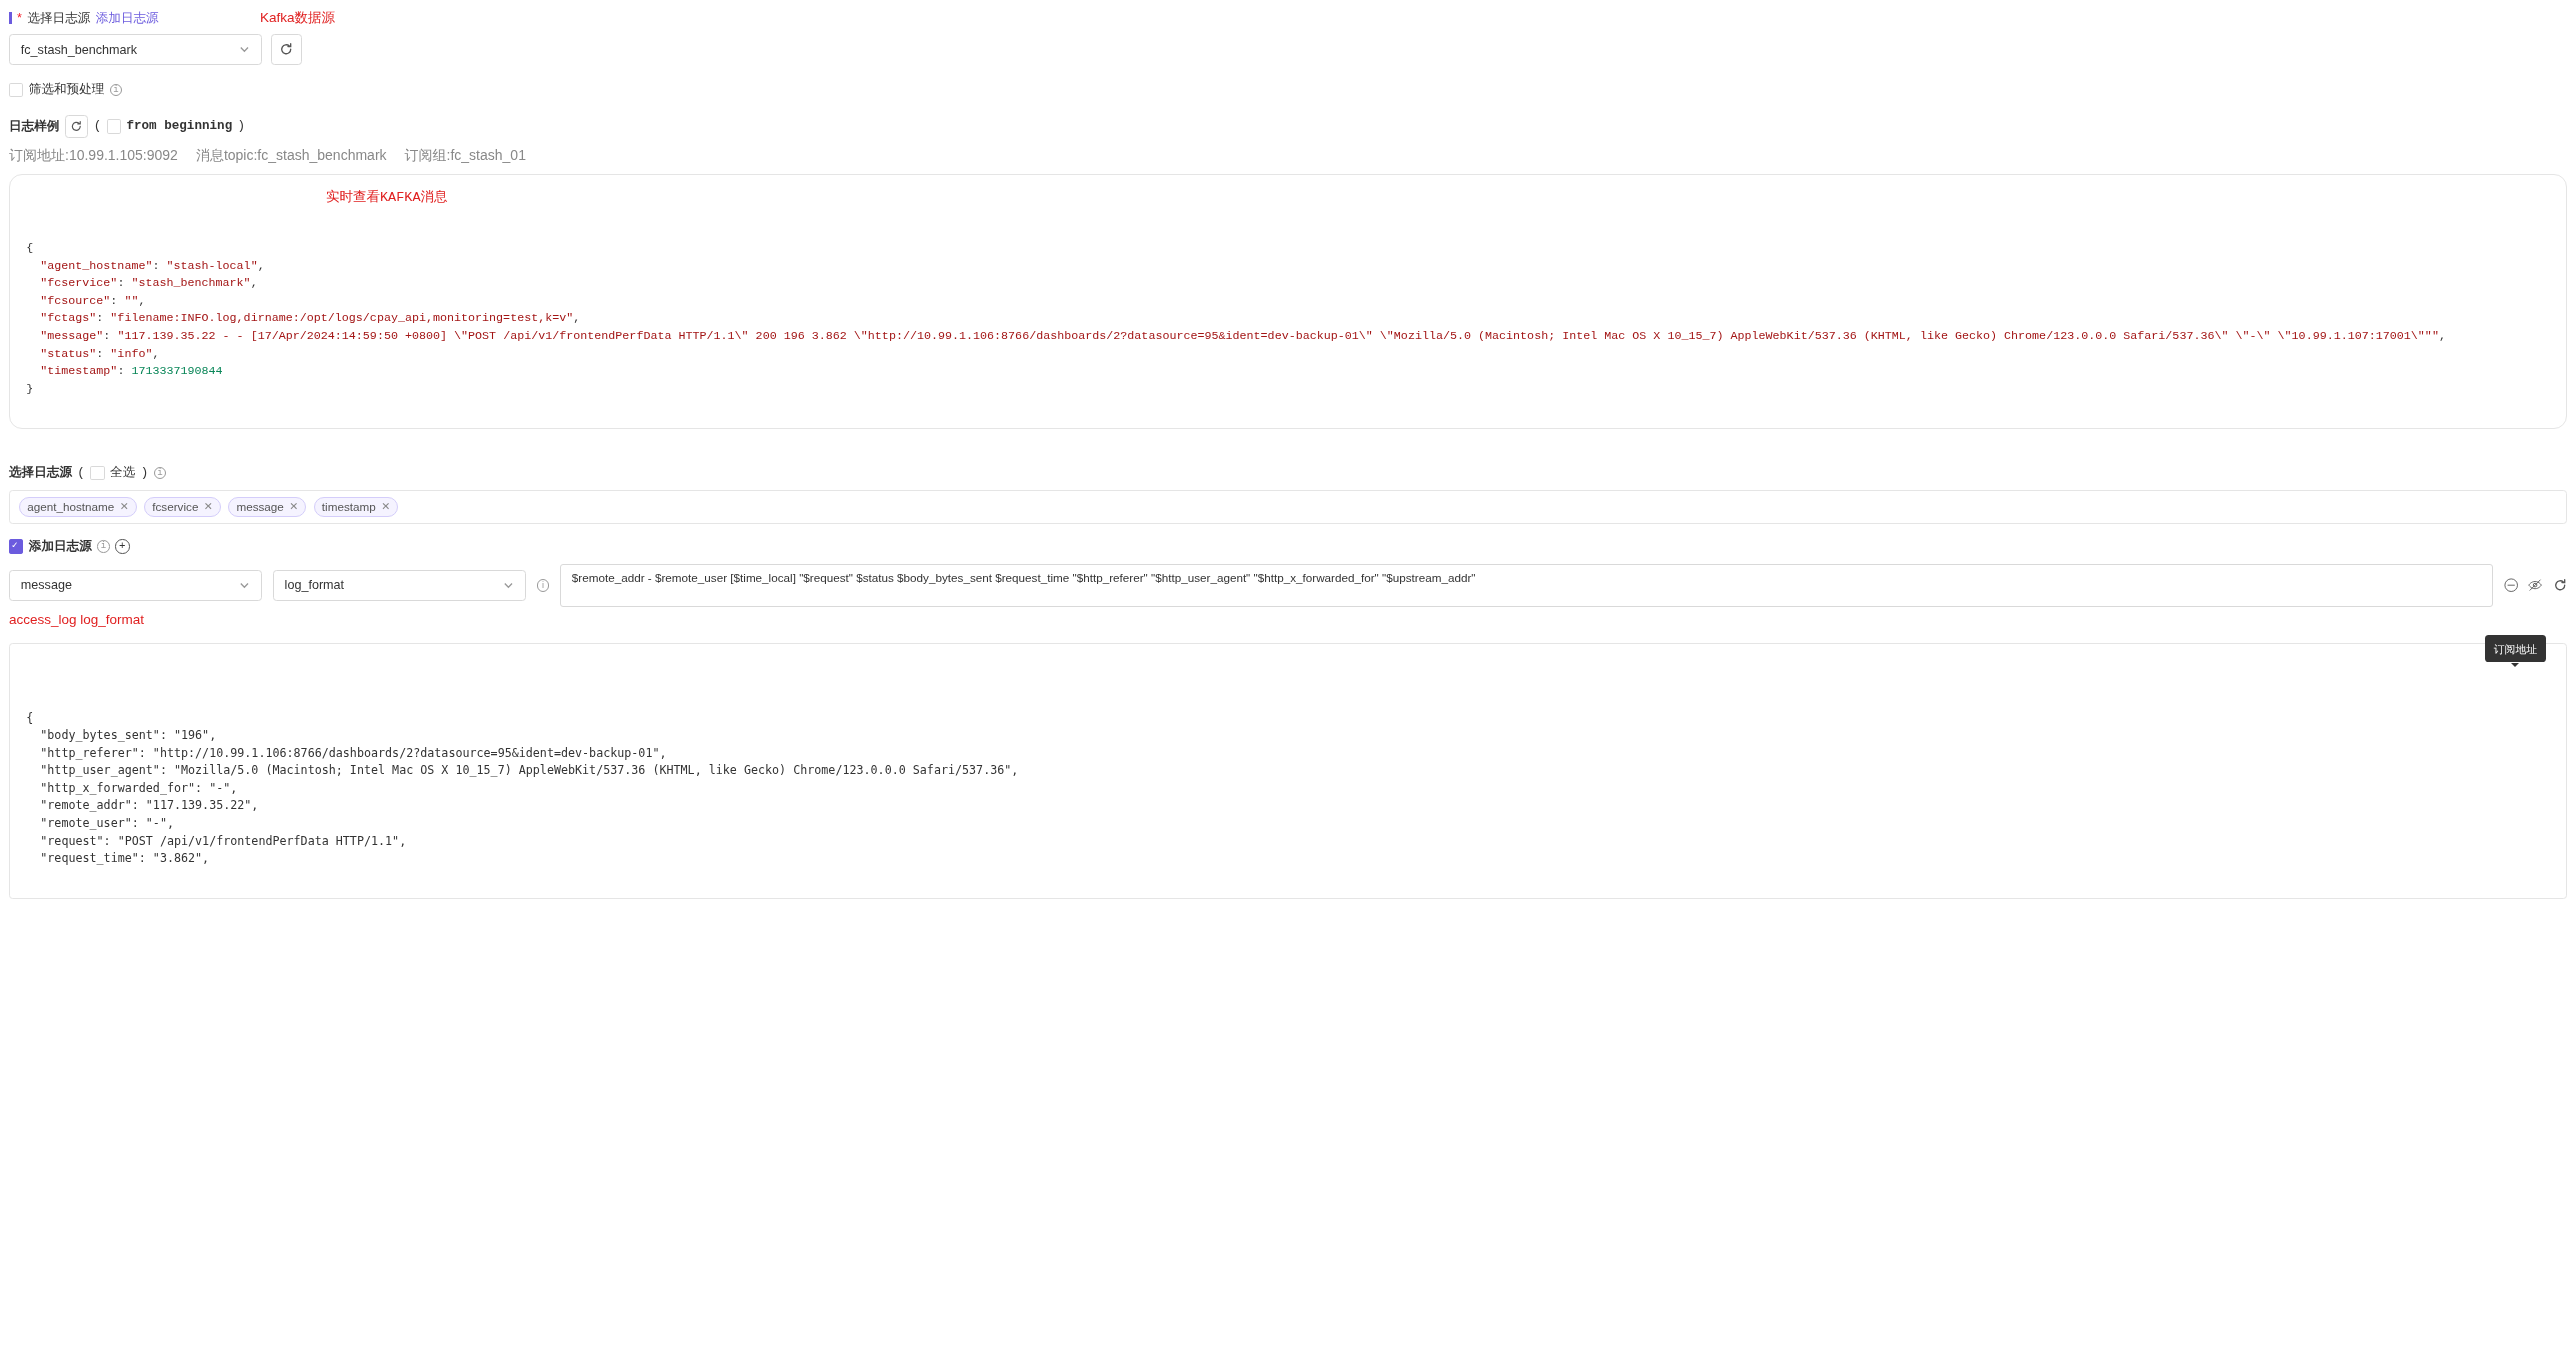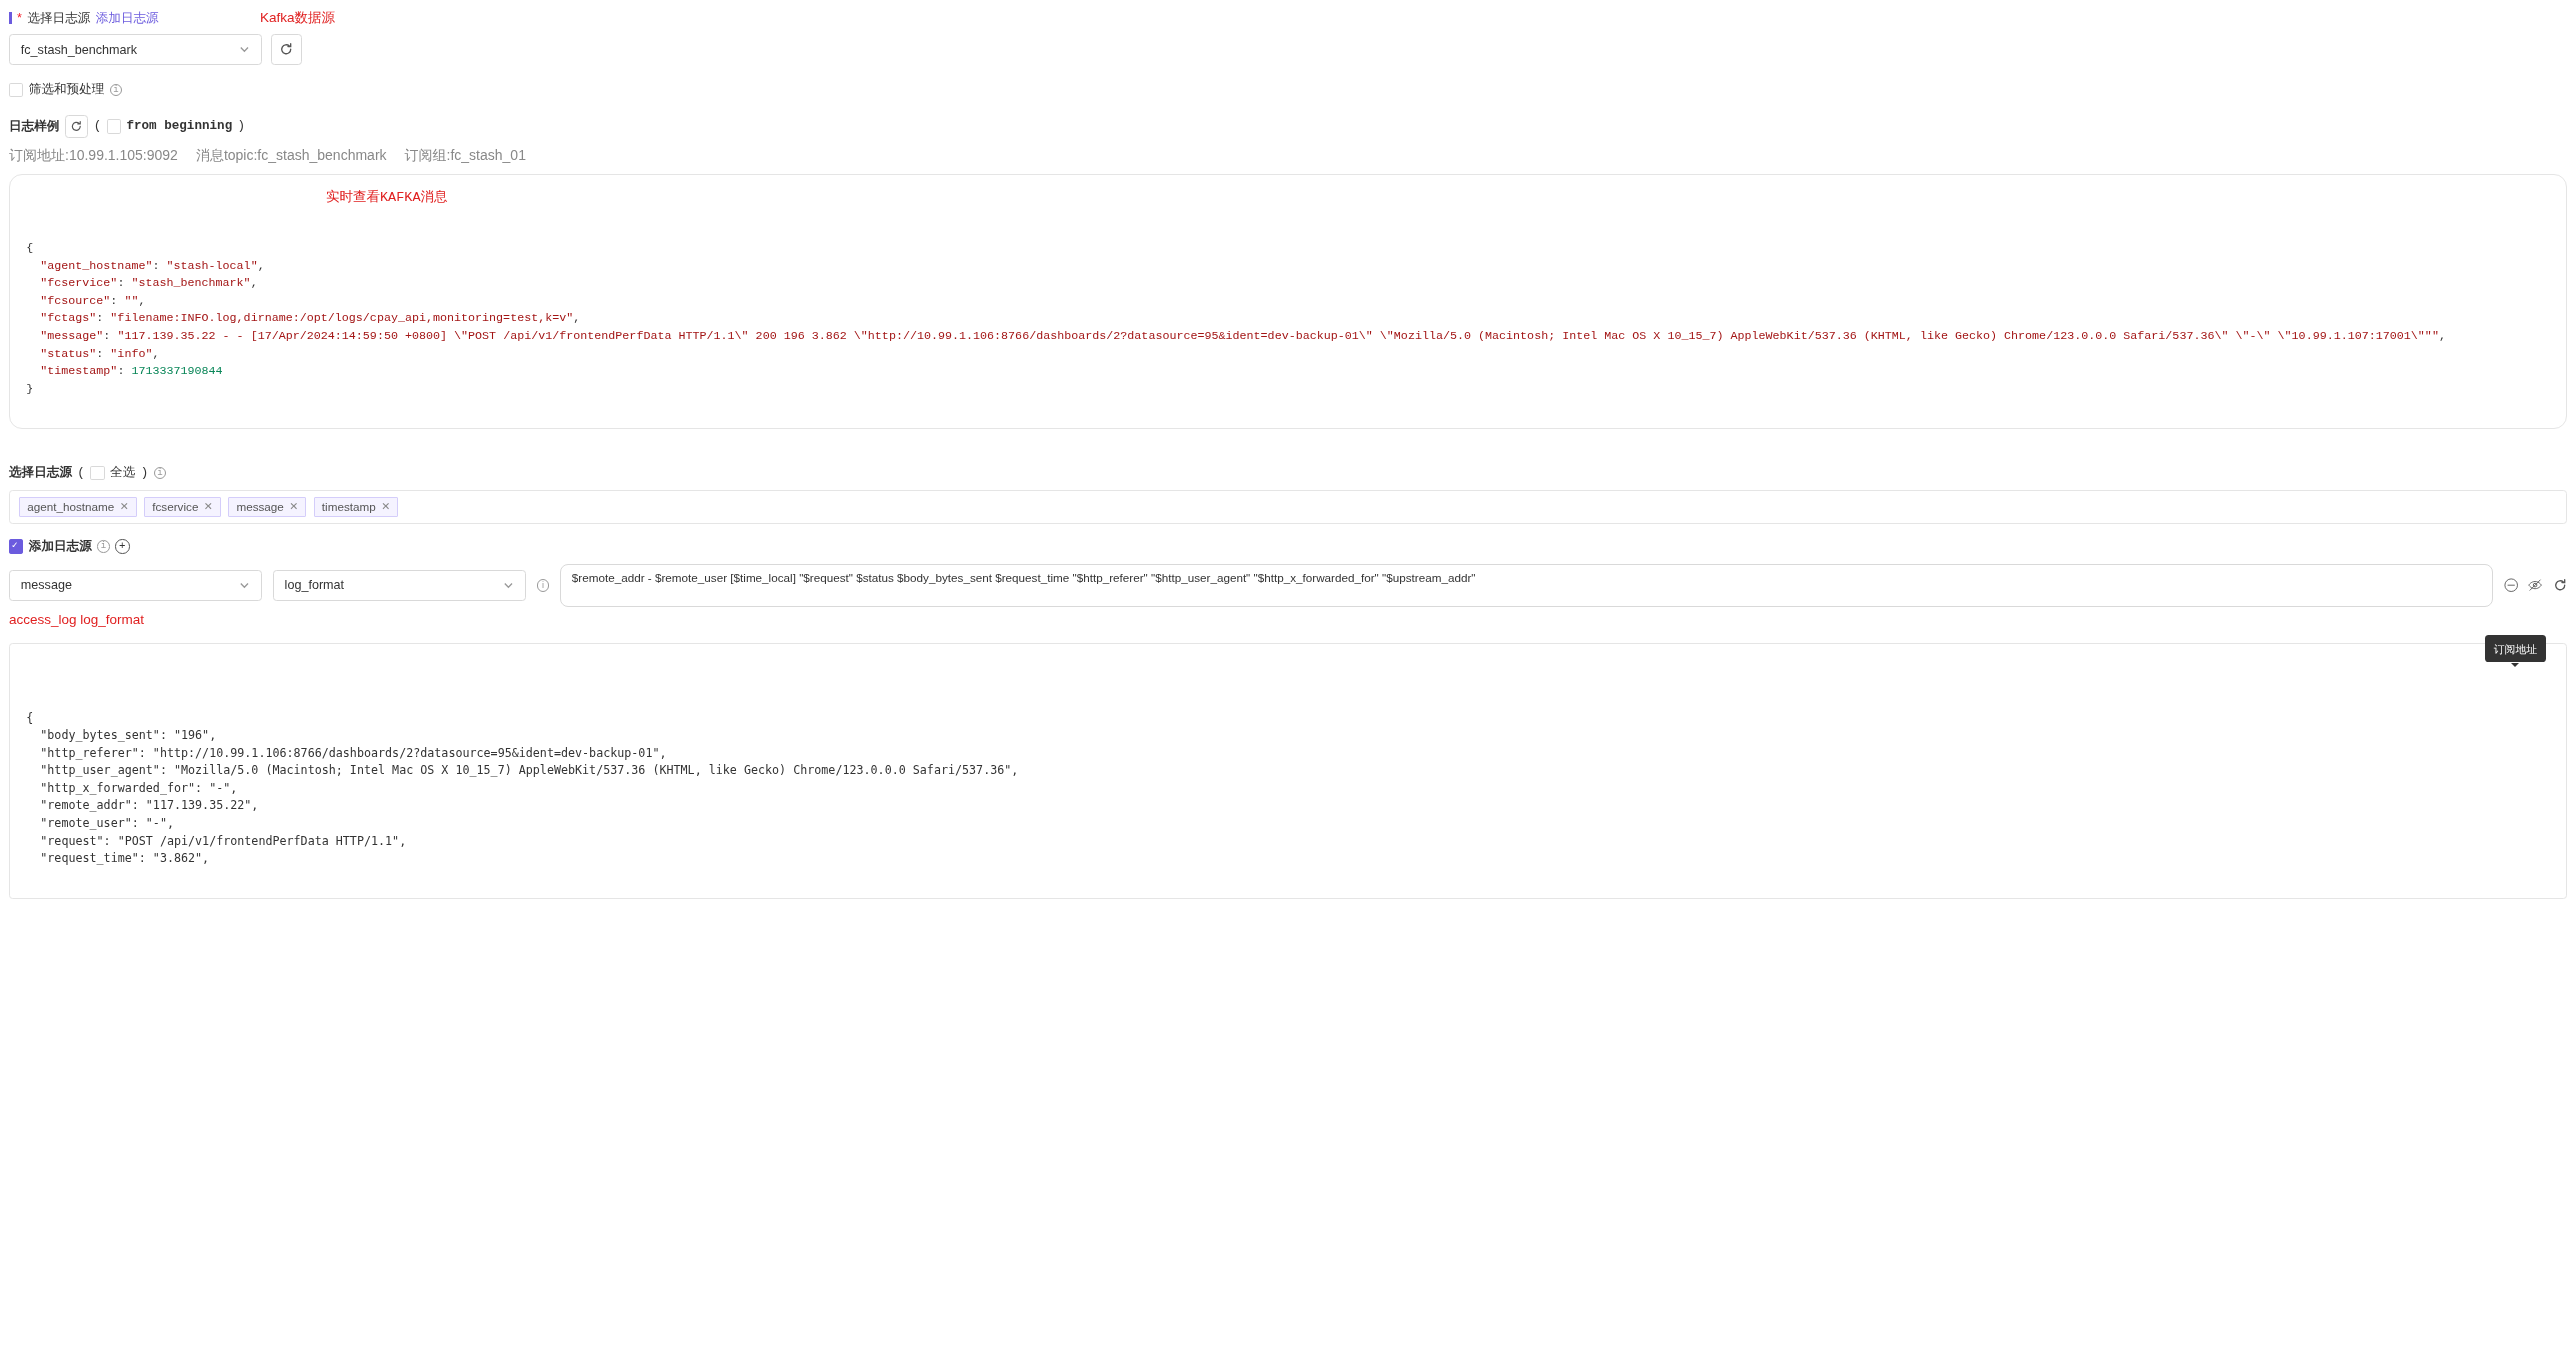--- a/index.html
+++ b/index.html
@@ -135,21 +135,21 @@
   margin-bottom: 14.4px;
   flex-wrap: wrap;
 }
 .tag {
   display: inline-flex;
   align-items: center;
   gap: 5.4px;
   background: #f5f3ff;
   border: 0.9px solid #d4cdfa;
   color: #555;
-  border-radius: 1px;
+  border-radius: 10px;
   padding: 2.7px 7.2px;
   font-size: 11.7px;
 }
 .tag .x {
   color: #888;
   cursor: pointer;
   font-size: 10.8px;
 }
 .label-row {
   display: flex;
@@ -161,21 +161,21 @@
 .bold { font-weight: 600; }
 .extract-row {
   display: flex;
   align-items: center;
   gap: 10.8px;
   margin-bottom: 5.4px;
 }
 .text-input {
   flex: 1;
   border: 0.9px solid #d9d9d9;
-  border-radius: 8px;
+  border-radius: 3px;
   padding: 5.4px 10.8px;
   height: 43px;
   font-size: 11.7px;
   line-height: 1.4;
 }
 .action-icons {
   display: flex;
   gap: 9px;
   align-items: center;
 }

